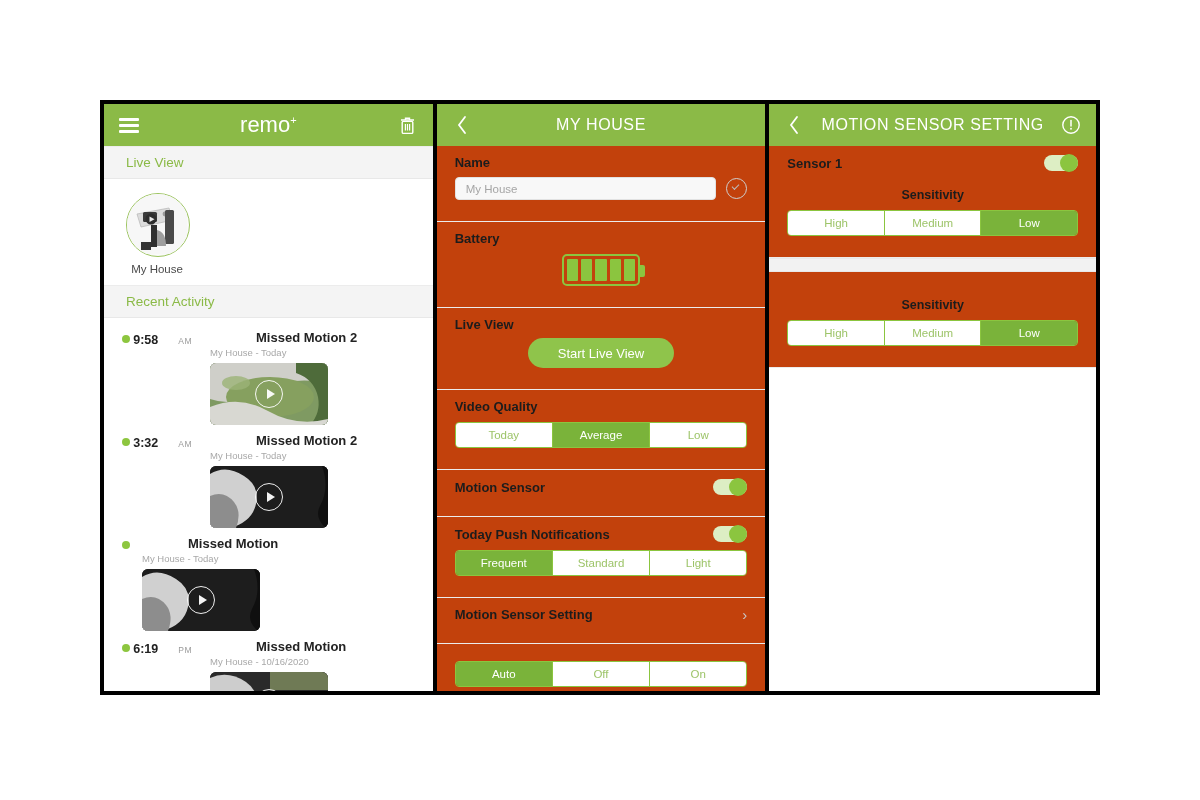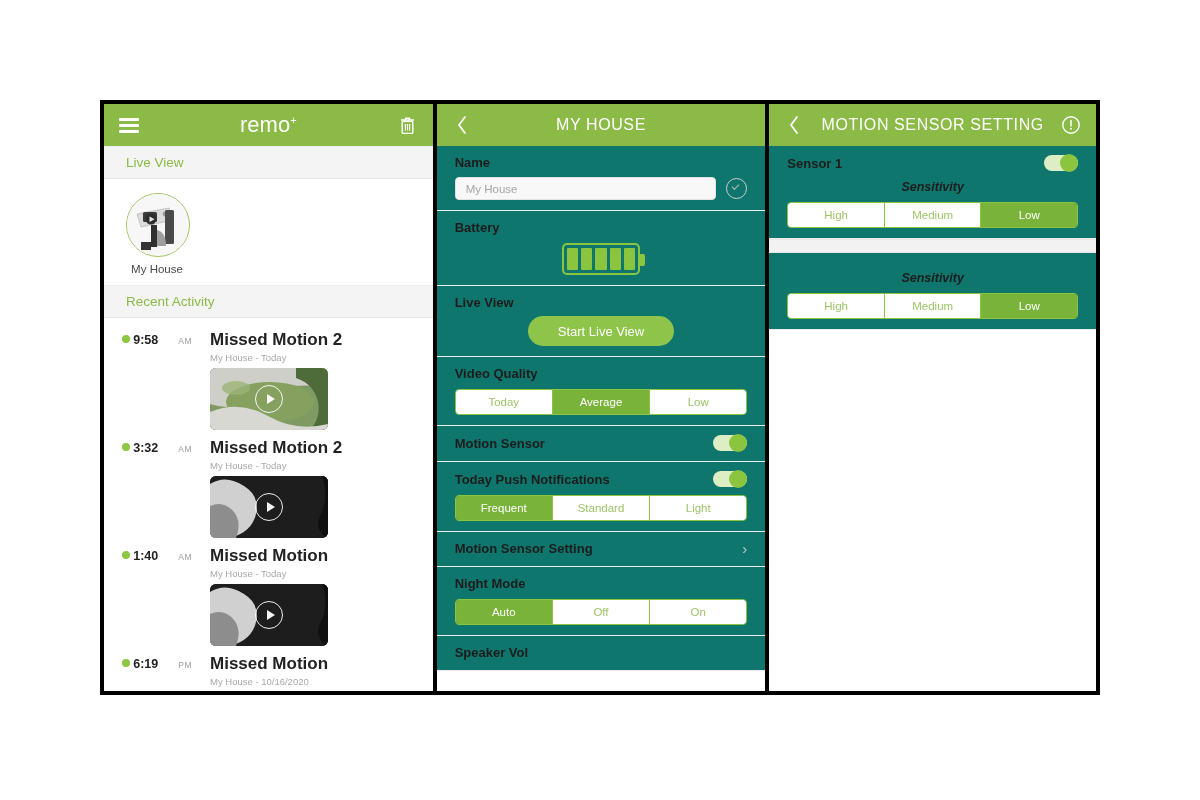--- a/index.html
+++ b/index.html
@@ -8,20 +8,21 @@
     font-family:"Liberation Sans", sans-serif;
     overflow:hidden;
   }
   .stage{position:relative;width:1200px;height:800px;background:#fff;}
 
   
   .panels{
     position:absolute;left:100px;top:100px;
     width:1000px;height:595px;
     display:flex;
+    justify-content:flex-end;
   }
   .panel{
     position:relative;
     background:#ffffff;
     border:4px solid #000000;
     overflow:hidden;
     box-sizing:border-box;
   }
   .panel.p1{width:336px;border-right-width:2px;}
   .panel.p2{width:334px;border-left-width:2px;border-right-width:2px;}
@@ -69,40 +70,40 @@
   .cam-label{font-size:11.5px;color:#4a4a4a;margin-top:6px;white-space:nowrap;}
 
   
   .act{padding:4px 0 0 0;}
   .act-row{display:flex;padding:8px 14px 0 18px;position:relative;}
   .dot{width:8px;height:8px;border-radius:50%;background:#8dc63f;margin-top:5px;flex:0 0 auto;}
   .act-time{width:62px;text-align:right;padding-right:6px;flex:0 0 auto;margin-top:0px;}
   .t-main{font-size:12.5px;color:#222;font-weight:bold;}
   .t-ampm{font-size:8.5px;color:#9a9a9a;margin-left:20px;letter-spacing:.5px;}
   .act-body{flex:1;padding-left:12px;}
-  .a-title{font-size:17px;color:#222;font-weight:bold;}
+  .a-title{font-size:13px;color:#222;font-weight:bold;margin-left:46px;}
   .a-sub{font-size:9.5px;color:#a8a8a8;margin-top:2px;}
   .thumb{
     width:118px;height:62px;border-radius:6px;margin-top:5px;
     position:relative;overflow:hidden;background:#2b2b2b;
   }
   .thumb svg{position:absolute;left:0;top:0;}
   .play{
     position:absolute;left:50%;top:50%;transform:translate(-50%,-50%);
     width:26px;height:26px;border-radius:50%;border:1.6px solid rgba(255,255,255,.92);
     display:flex;align-items:center;justify-content:center;
   }
   .play::after{
     content:"";border-left:8px solid rgba(255,255,255,.95);
     border-top:5px solid transparent;border-bottom:5px solid transparent;
     margin-left:3px;
   }
 
   
-  .srow{padding:9px 18px 10px 18px;border-bottom:1px solid #ececec;background:#0f766e;}
+  .srow{padding:9px 18px 21px 18px;border-bottom:1px solid #ececec;background:#c2410c;}
   .s-label{font-size:13px;color:#1c1c1c;font-weight:bold;}
   .s-label.ind{padding-left:22px;}
   .flexrow{display:flex;align-items:center;justify-content:space-between;}
 
   .name-line{display:flex;align-items:center;gap:10px;margin-top:7px;}
   .name-input{
     flex:1;height:23px;border:1px solid #e2e2e2;border-radius:4px;background:#f8f8f8;
     font-size:11.5px;color:#a5a5a5;padding:0 10px;box-sizing:border-box;
     font-family:"Liberation Sans",sans-serif;line-height:23px;
   }
@@ -144,21 +145,21 @@
   .seg .sg.on{background:#7ab33a;color:#fff;}
 
   
   .tog{width:34px;height:16px;border-radius:9px;background:#ddeec4;position:relative;flex:0 0 auto;}
   .tog::after{
     content:"";position:absolute;right:0px;top:-1px;width:18px;height:18px;
     border-radius:50%;background:#8bc53f;
   }
 
   .chev{color:#c8c8c8;font-size:15px;line-height:1;}
-  .sens-title{text-align:center;font-size:12.5px;color:#1c1c1c;font-weight:bold;margin-top:9px;font-style:italic;}
+  .sens-title{text-align:center;font-size:12.5px;color:#1c1c1c;font-weight:bold;margin-top:17px;}
   .gapbar{height:12px;background:#f2f2f2;border-bottom:1px solid #e8e8e8;border-top:1px solid #e8e8e8;}
   .filler{background:#fff;height:100%;}
 </style>
 </head>
 <body>
 
 <div class="stage">
   <div class="panels">
 
     <div class="panel p1">
@@ -247,23 +248,20 @@
                   <path d="M0 30 q14 -6 24 6 q8 10 2 26 H0 z" fill="#8d8d8d"></path>
                   <path d="M112 0 q8 22 -2 40 q-6 12 6 22 h2 V0 z" fill="#0f0f0f"></path>
                 </svg>
                 <span class="play"></span>
               </div>
             </div>
           </div>
 
           <div class="act-row">
             <div class="dot"></div>
-            <div class="act-time">
-              <span class="t-main">1:40</span><span class="t-ampm">AM</span>
-            </div>
             <div class="act-body">
               <div class="a-title">Missed Motion</div>
               <div class="a-sub">My House - Today</div>
               <div class="thumb">
                 <svg width="118" height="62" viewBox="0 0 118 62">
                   <rect width="118" height="62" fill="#1d1d1d"></rect>
                   <path d="M0 8 q16 -10 34 2 q16 10 12 28 q-4 18 -26 24 H0 z" fill="#d0d0d0"></path>
                   <path d="M0 30 q14 -6 24 6 q8 10 2 26 H0 z" fill="#8d8d8d"></path>
                   <path d="M112 0 q8 22 -2 40 q-6 12 6 22 h2 V0 z" fill="#0f0f0f"></path>
                 </svg>
@@ -364,21 +362,20 @@
         </div>
 
         <div class="srow">
           <div class="flexrow">
             <div class="s-label">Motion Sensor Setting</div>
             <div class="chev">›</div>
           </div>
         </div>
 
         <div class="srow">
-          <div class="s-label">Night Mode</div>
           <div class="seg">
             <div class="sg on">Auto</div>
             <div class="sg">Off</div>
             <div class="sg">On</div>
           </div>
         </div>
 
         <div class="srow">
           <div class="s-label">Speaker Vol</div>
         </div>

